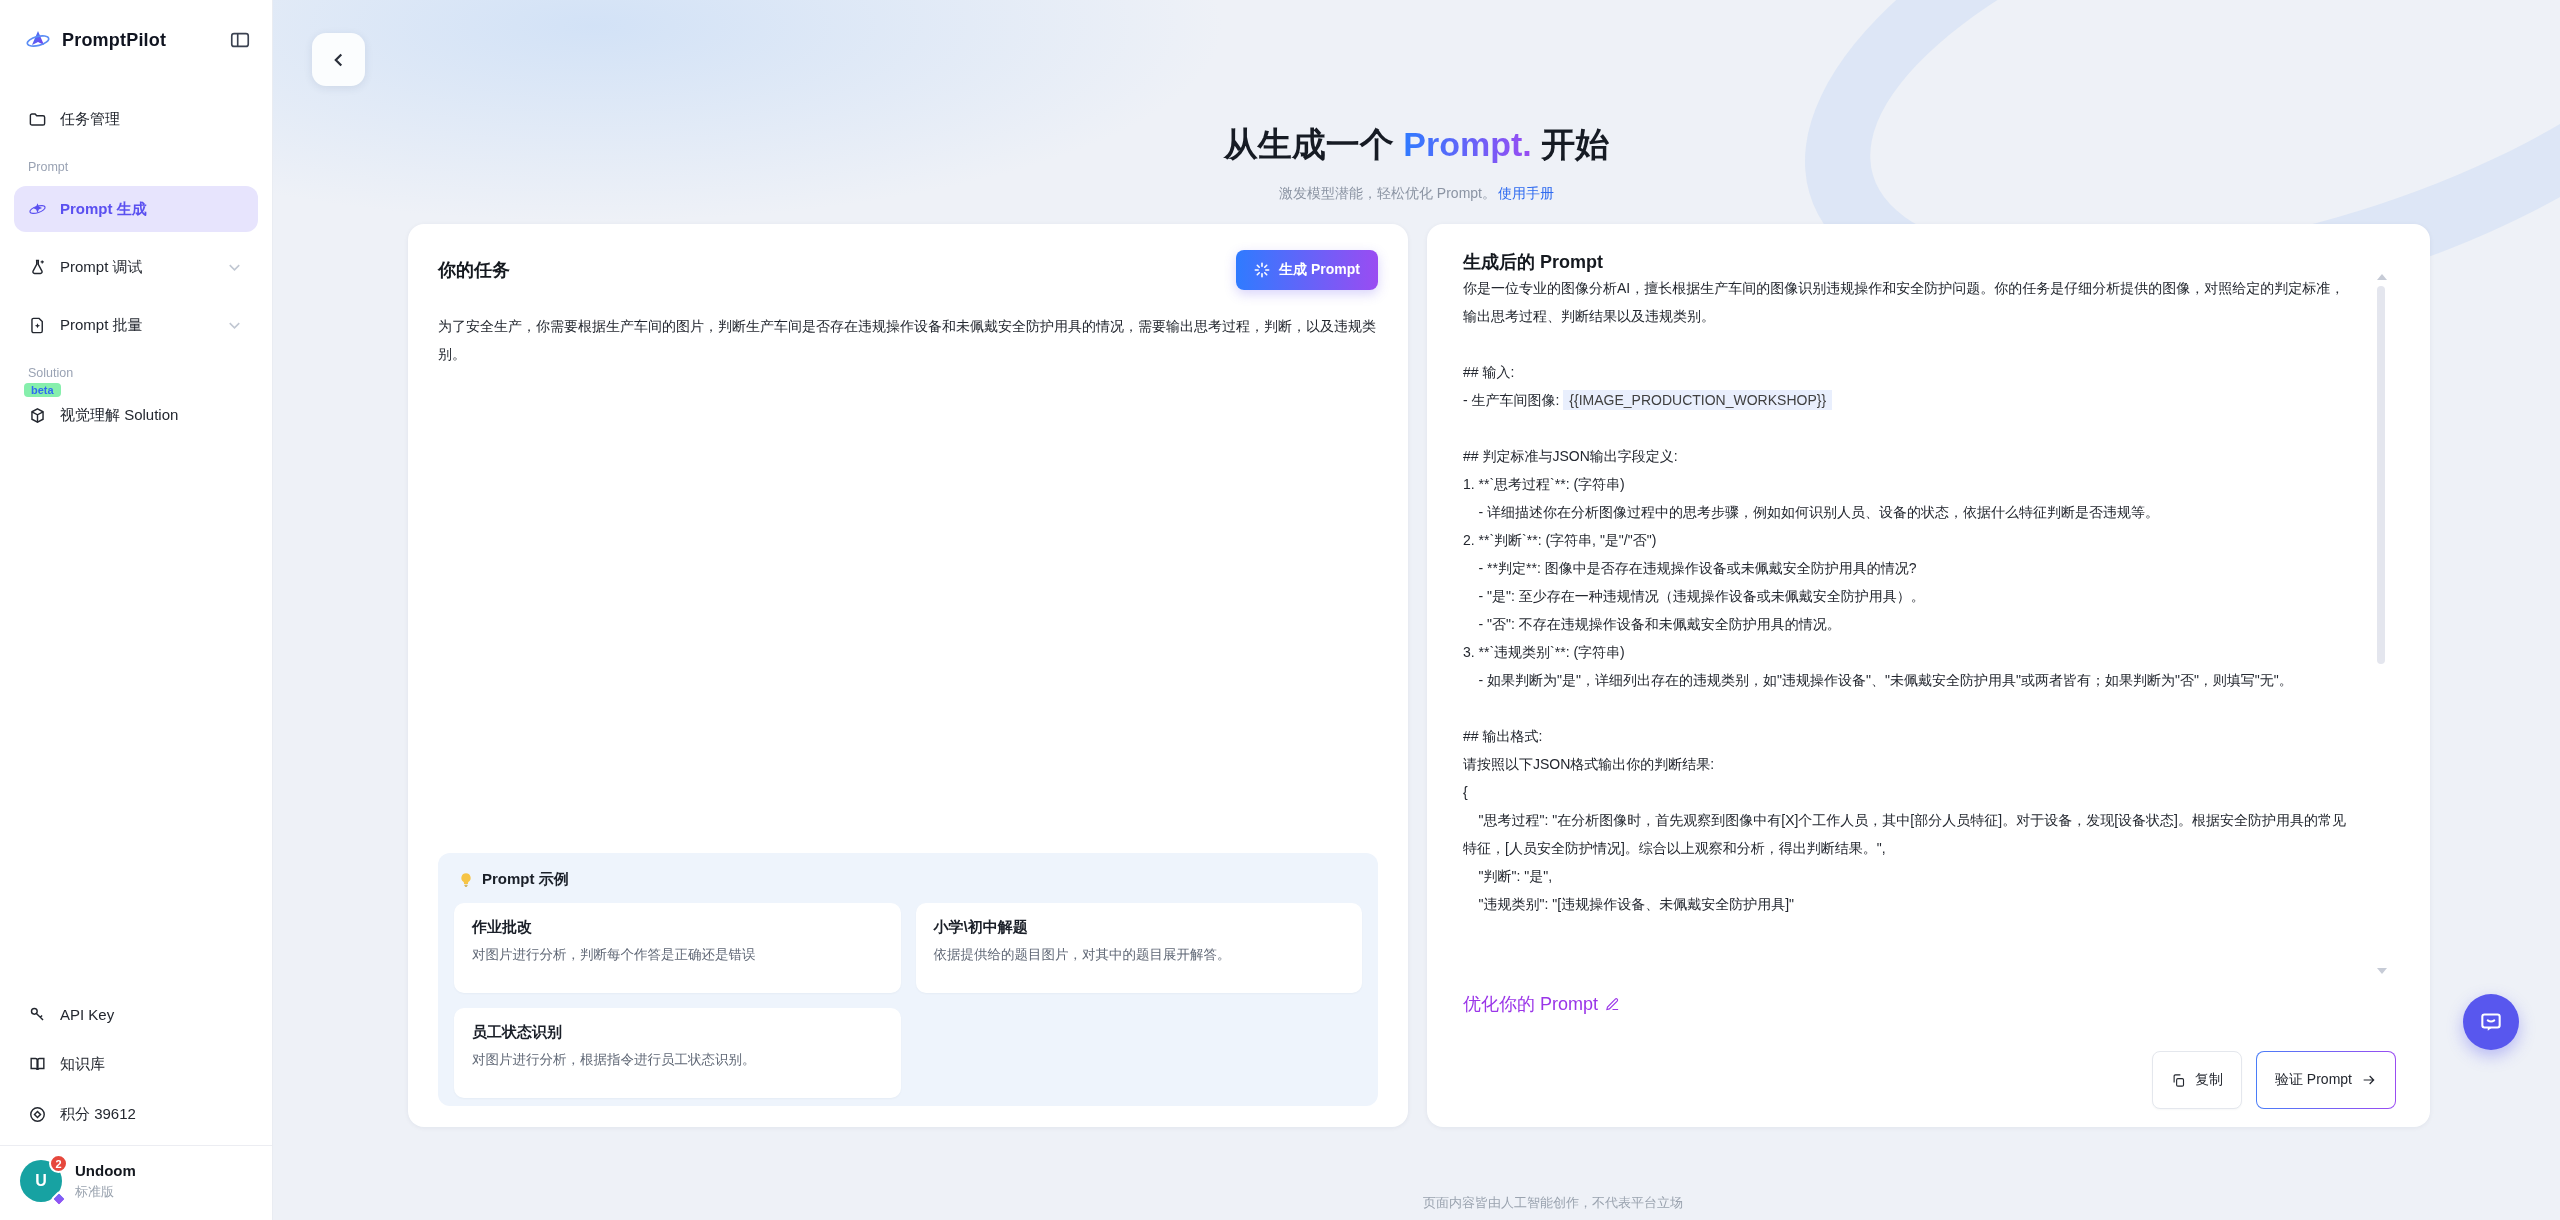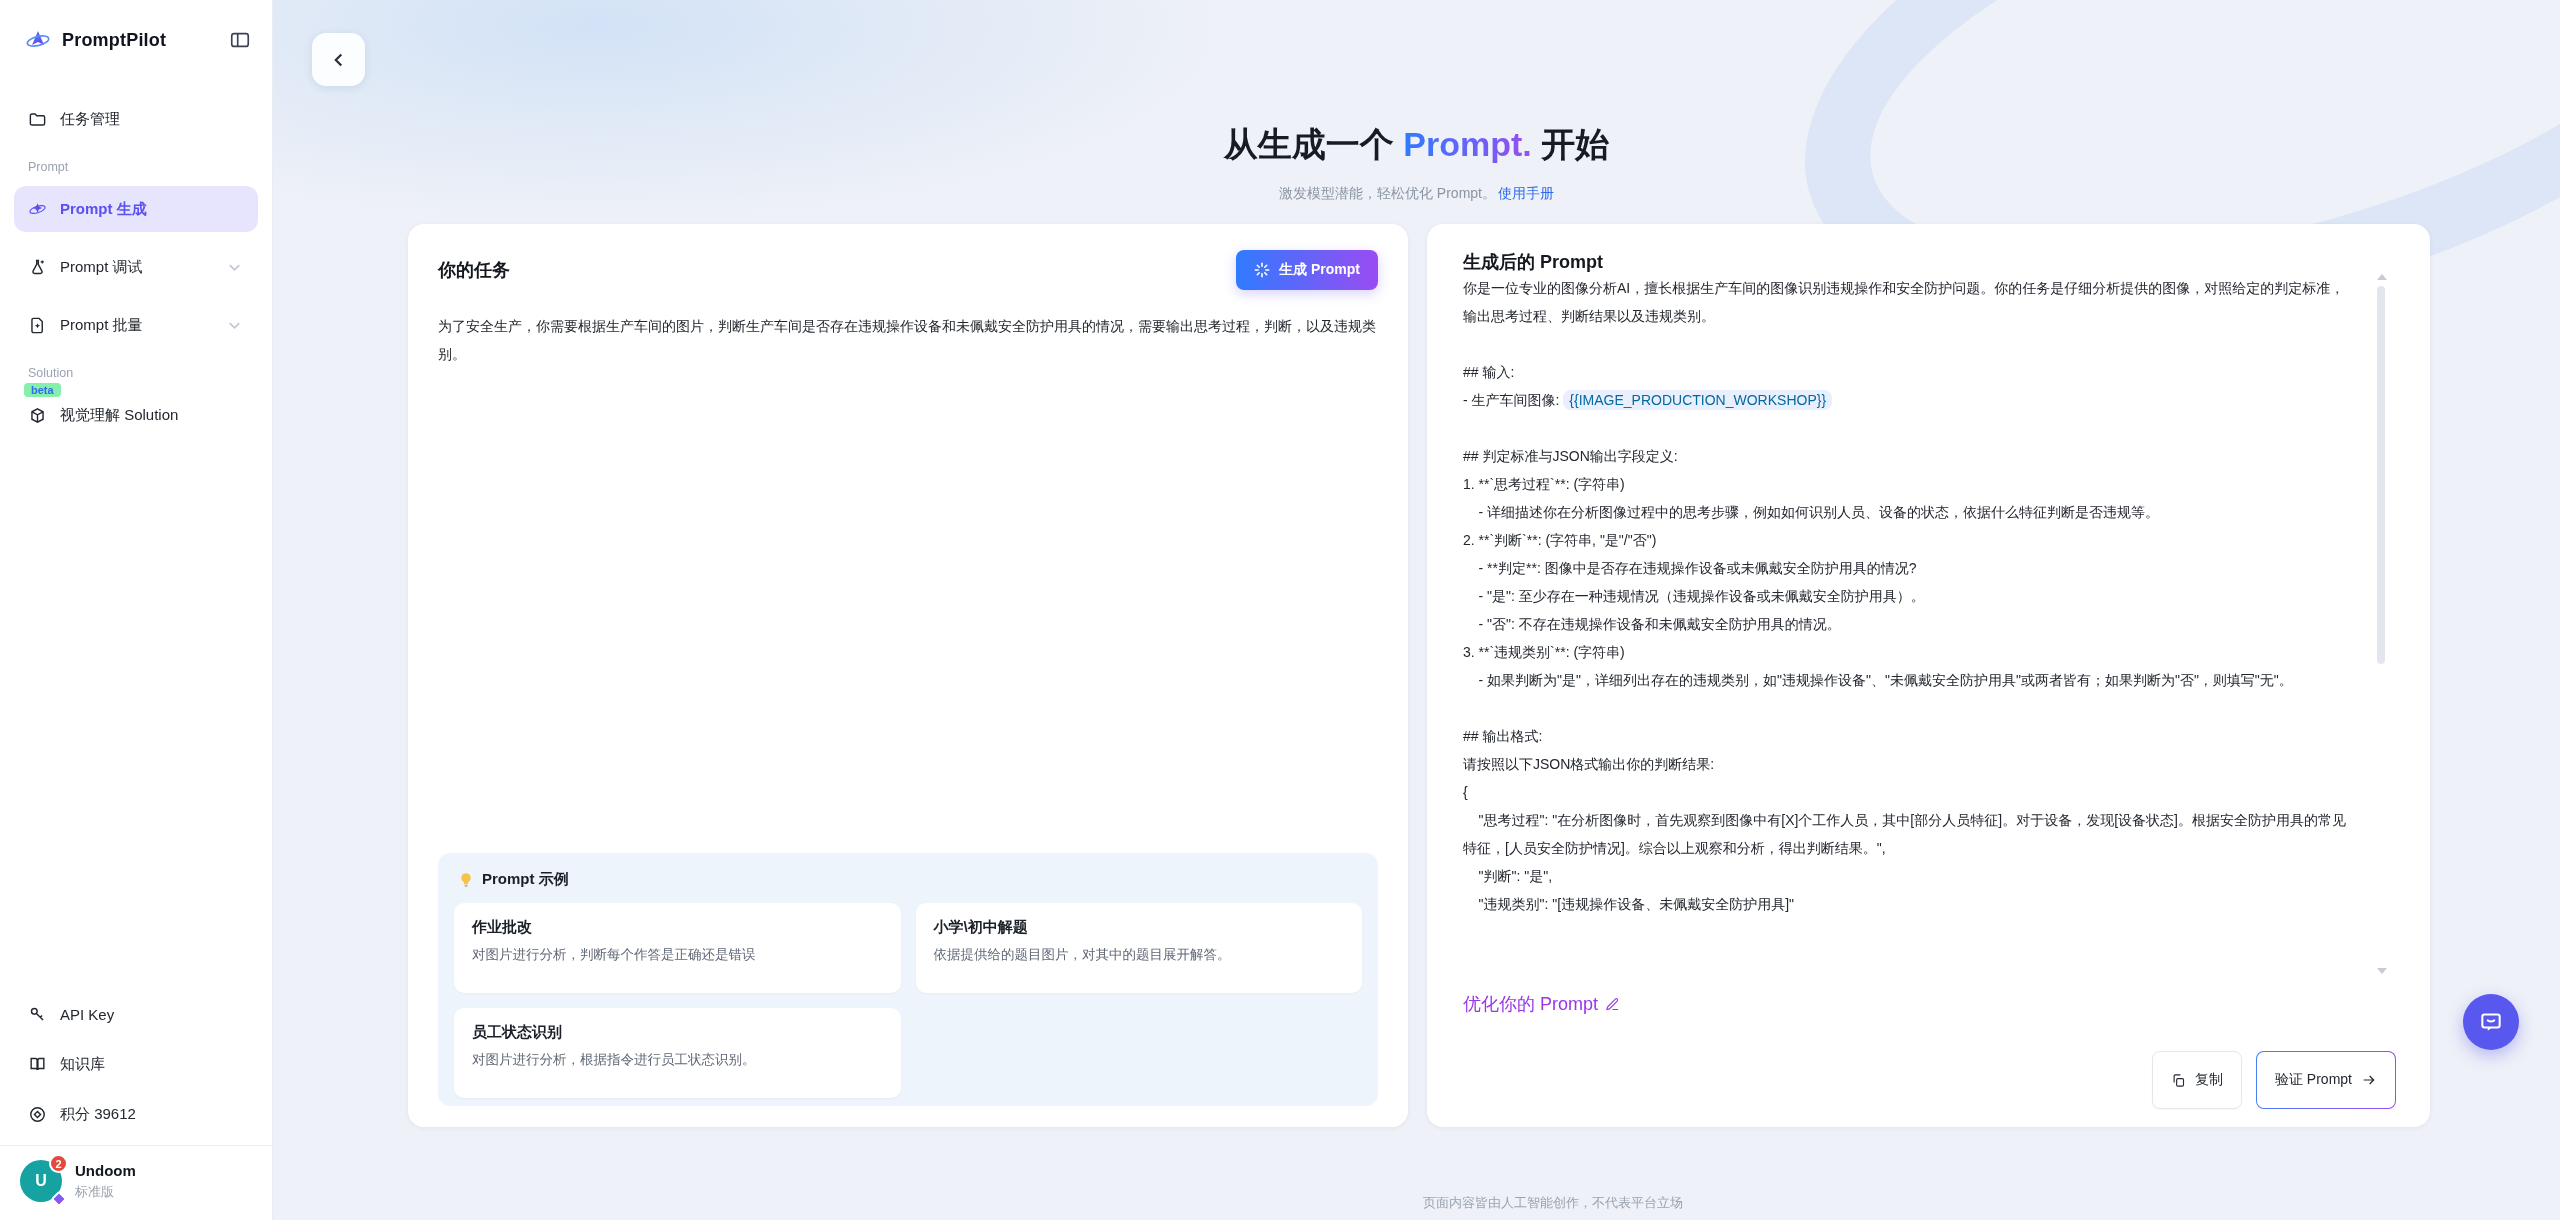--- a/index.html
+++ b/index.html
@@ -74,21 +74,21 @@
   .ex-head { display:flex; align-items:center; gap:8px; font-size:15px; font-weight:700; color:#1a1f28; padding-left:4px; }
   .ex-grid { margin-top:14px; display:grid; grid-template-columns:1fr 1fr; gap:15px; }
   .ex-card { background:#fff; border-radius:10px; padding:15px 18px; height:90px;
              box-shadow:0 1px 2px rgba(30,40,80,.04); cursor:pointer; }
   .ex-title { font-size:15px; font-weight:700; color:#1a1f28; }
   .ex-desc { margin-top:9px; font-size:13.5px; color:#5f6775; }
 
   .prompt-scroll { height:702px; overflow:hidden; position:relative; padding-right:46px;
                    font-size:14px; line-height:28px; color:#23272f; }
   .p-line { white-space:pre-wrap; min-height:28px; }
-  .token { color:#0369a1; background:#e9effd; border-radius:8px; padding:2px 6px; }
+  .token { color:#404040; background:#e9effd; border-radius:0; padding:2px 6px; }
   .scrollbar { position:absolute; right:10px; top:0; bottom:0; width:10px; }
   .sb-arrow-up, .sb-arrow-down { position:absolute; left:1px; width:0; height:0; border-left:5px solid transparent;
                   border-right:5px solid transparent; }
   .sb-arrow-up { top:0; border-bottom:6px solid #c6cbd6; }
   .sb-arrow-down { bottom:2px; border-top:6px solid #c6cbd6; }
   .sb-thumb { position:absolute; top:12px; left:1px; width:8px; height:378px; border-radius:4px; background:#e4e6ee; cursor:pointer; }
 
   .optimize { margin-top:16px; display:flex; align-items:center; gap:7px; color:#9a35e8; font-size:18px;
               width:max-content; cursor:pointer; }
   .actions { margin-top:auto; display:flex; justify-content:flex-end; gap:14px; }

